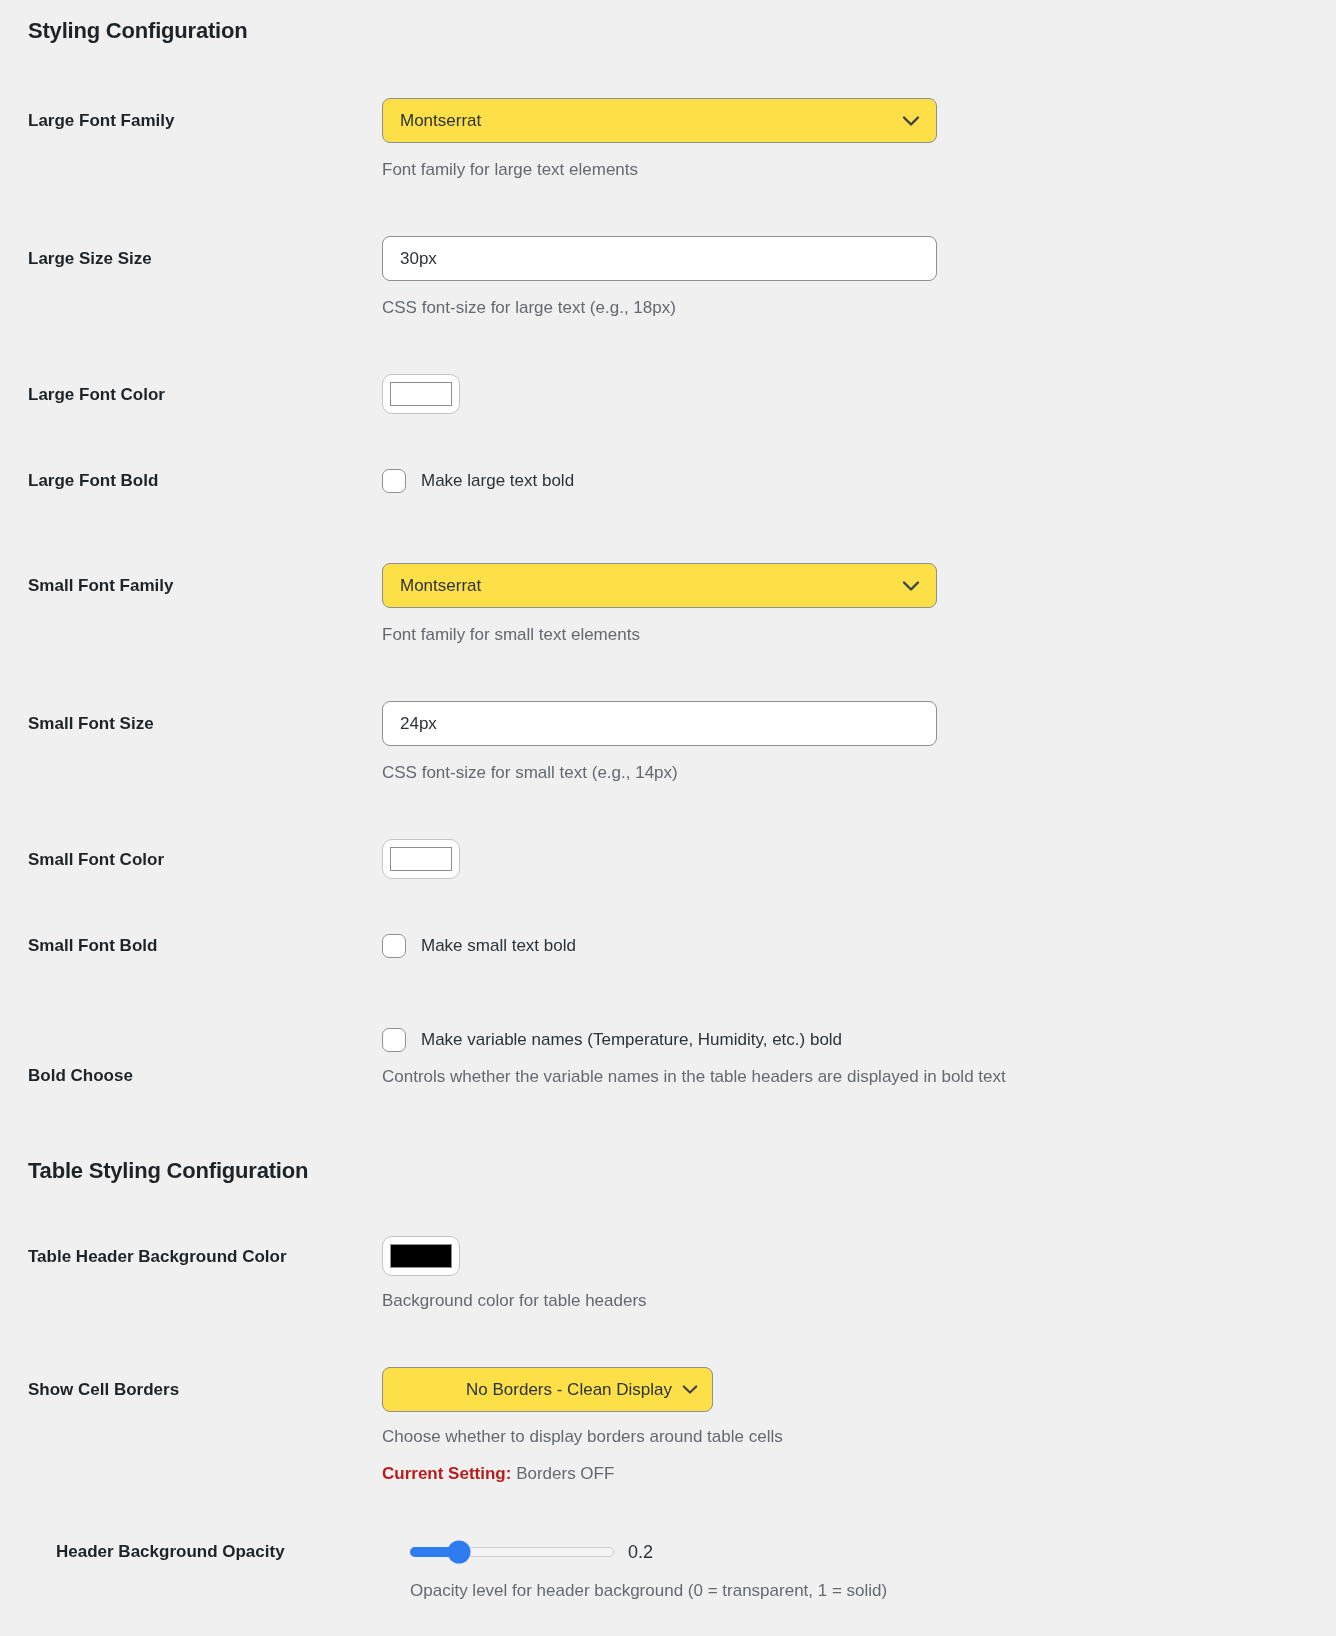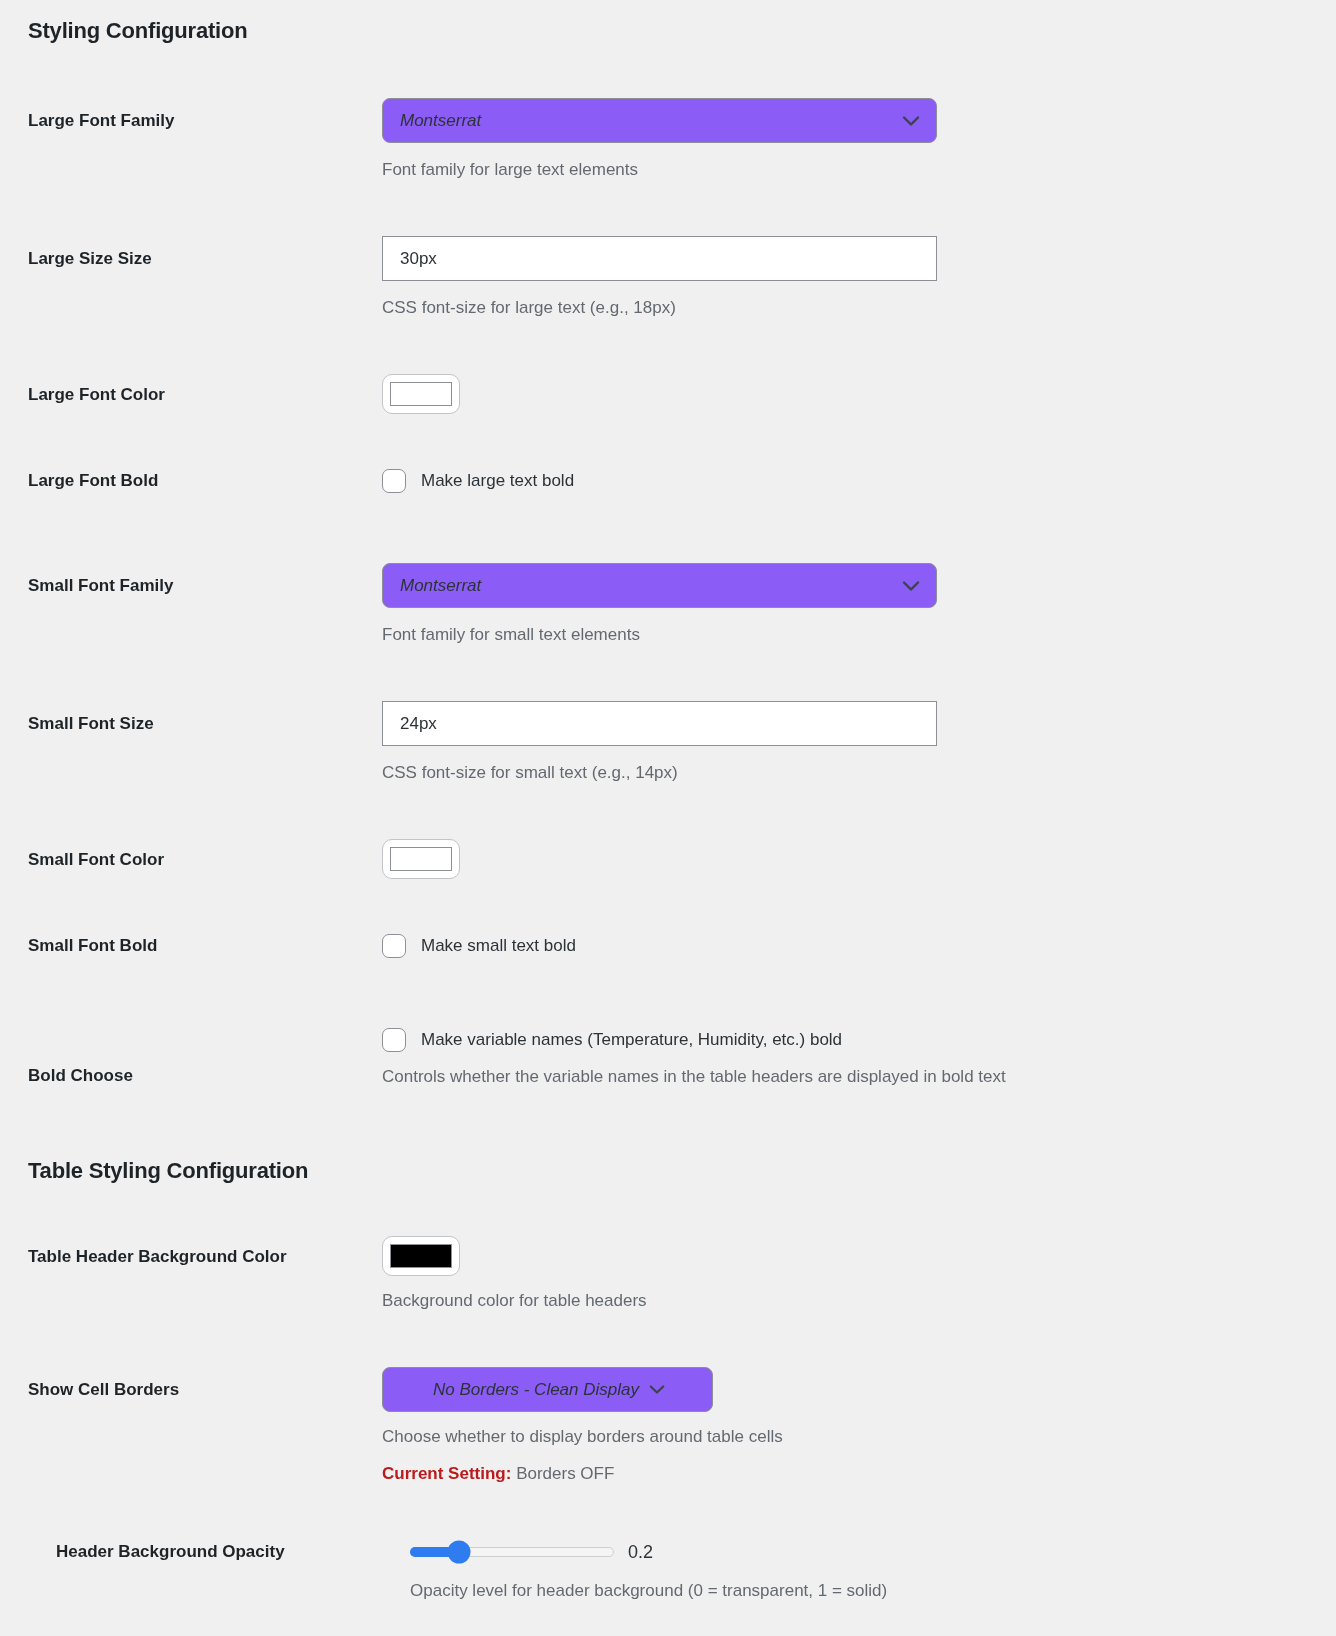--- a/index.html
+++ b/index.html
@@ -34,44 +34,43 @@
     padding-right: 30px;
   }
   .row.cb .row-label, .row.slider-row .row-label { padding-top: 0; line-height: 24px; }
   .row.swatch-row .row-label { padding-top: 7px; }
   .row-control { flex: 1; min-width: 0; }
 
   .select-control {
     position: relative;
     width: 555px;
     height: 45px;
-    background: #8b5cf6;
+    background: #fde047;
     border: 1.5px solid #8c8f94;
     border-radius: 8px;
     display: flex;
     align-items: center;
     padding: 0 44px 0 17px;
     cursor: pointer;
-    font-style: italic;
   }
   .select-control.narrow {
     width: 331px;
-    justify-content: center;
+    justify-content: flex-end;
     padding: 0 14px 0 17px;
   }
   .select-value { font-size: 17px; color: #2c3338; white-space: nowrap; }
   .chevron { position: absolute; right: 16px; top: 50%; transform: translateY(-50%); display: flex; }
   .select-control.narrow .chevron { position: static; transform: none; margin-left: 10px; }
 
   .text-input {
     width: 555px;
     height: 45px;
     background: #ffffff;
     border: 1.5px solid #8c8f94;
-    border-radius: 0;
+    border-radius: 8px;
     font-family: "Liberation Sans", sans-serif;
     font-size: 17px;
     color: #2c3338;
     padding: 0 17px;
     outline: none;
   }
 
   .desc {
     margin-top: 16px;
     font-size: 17px;

